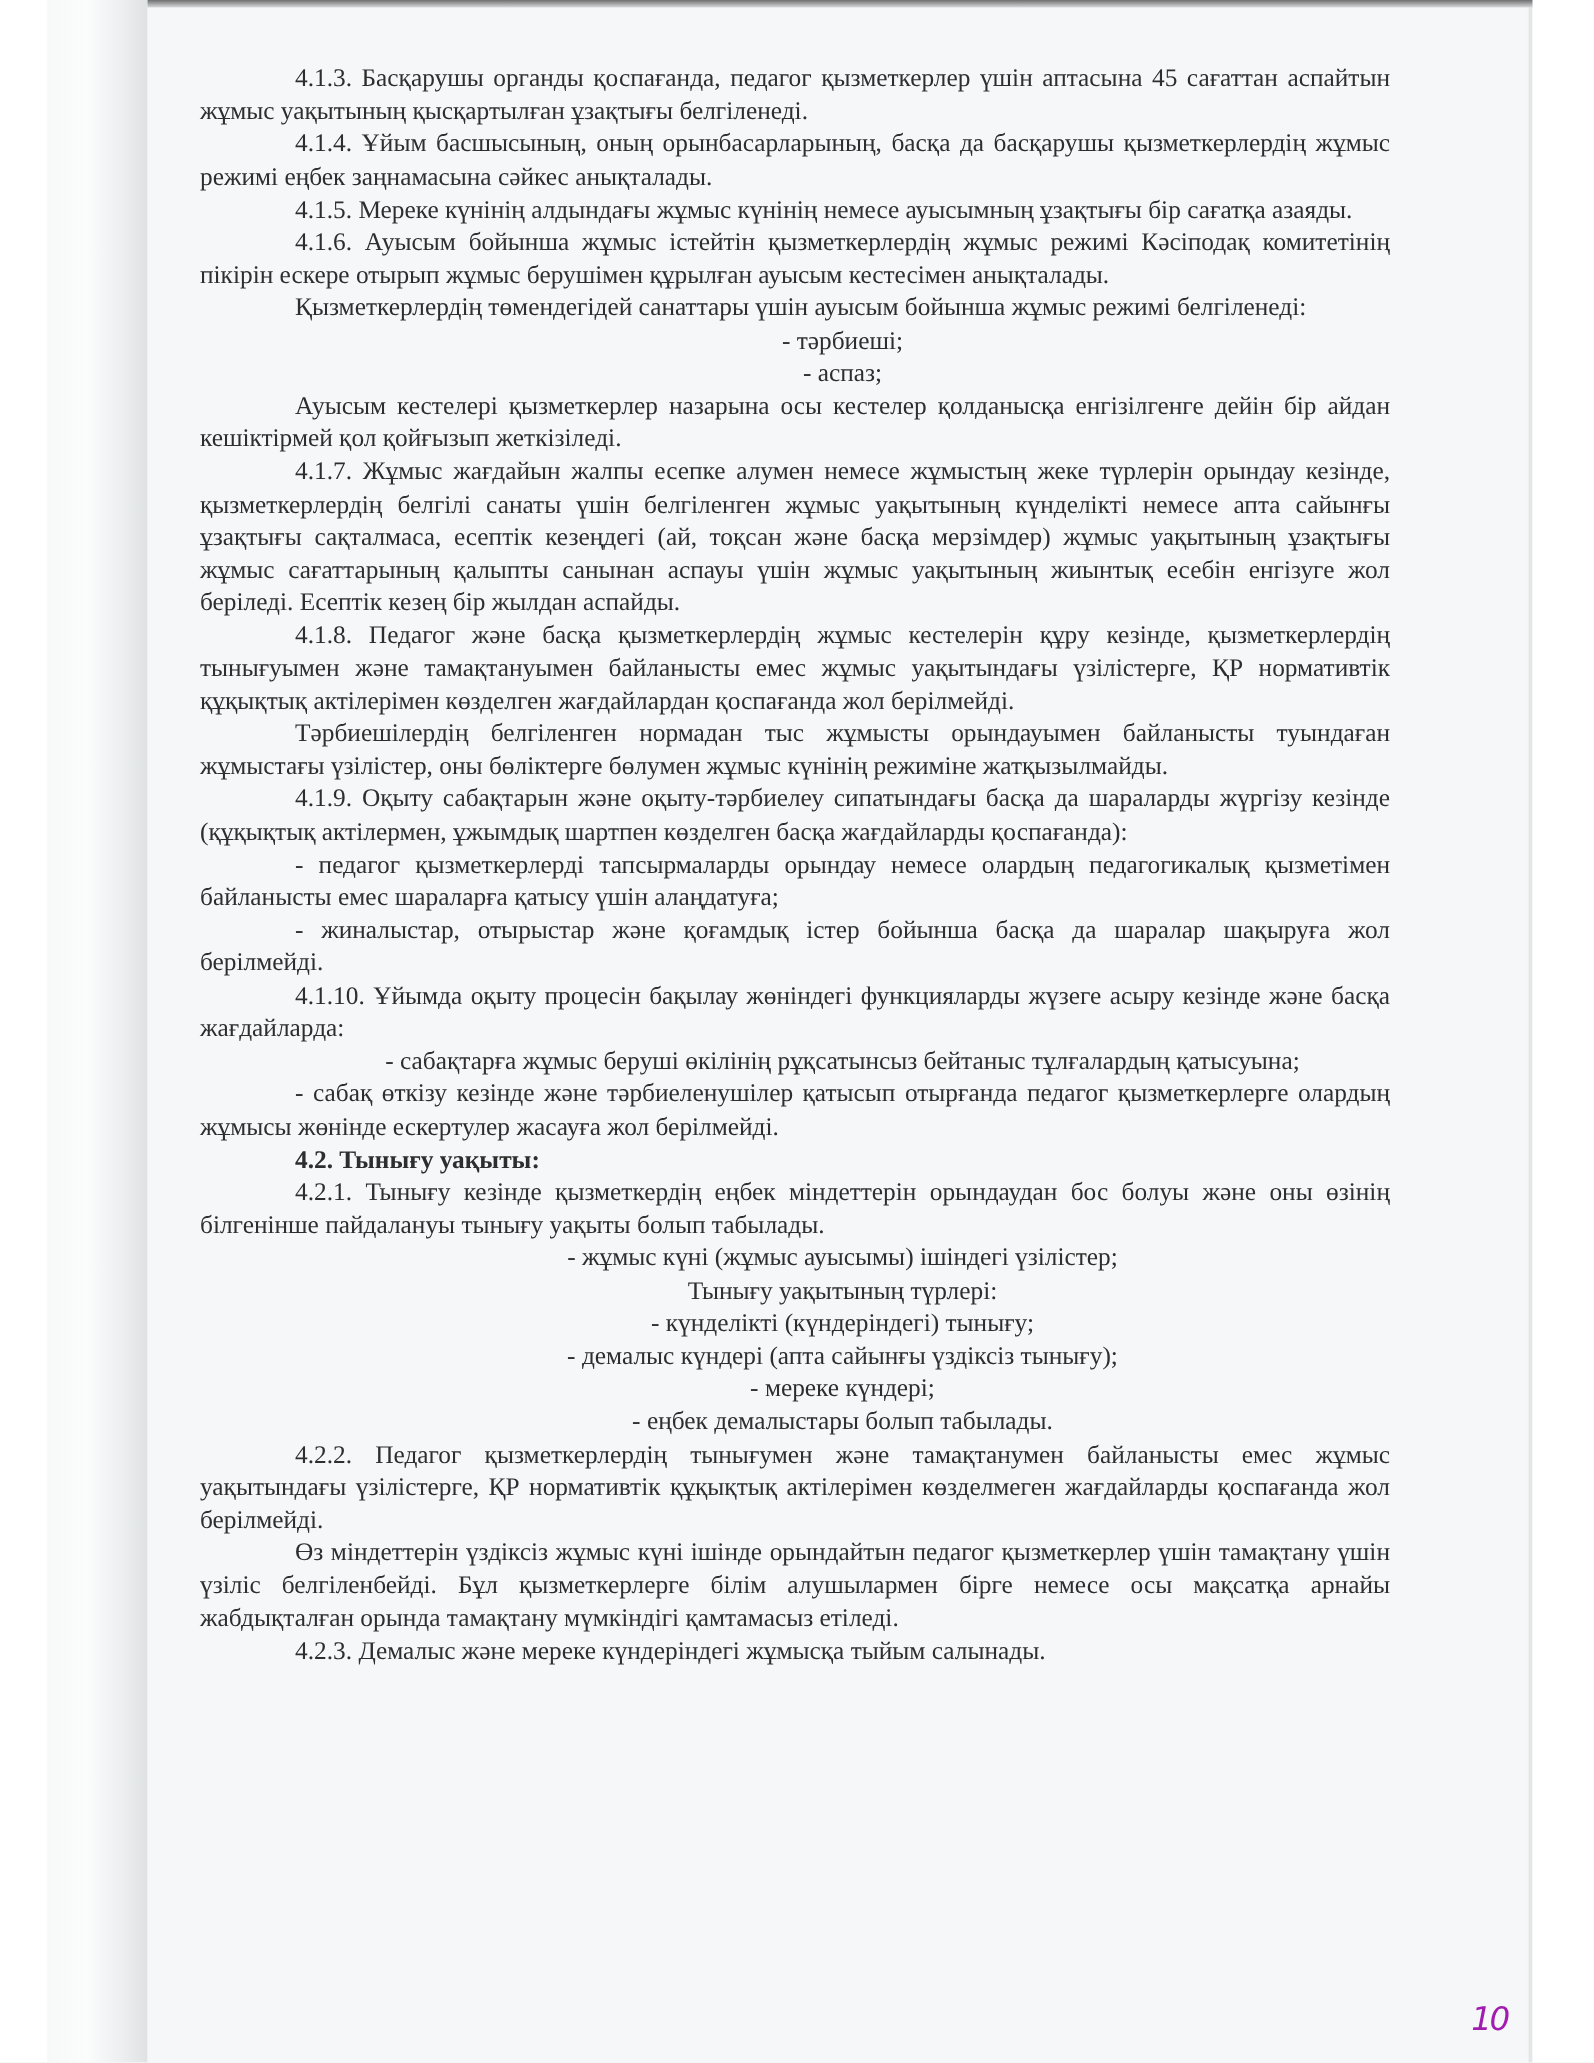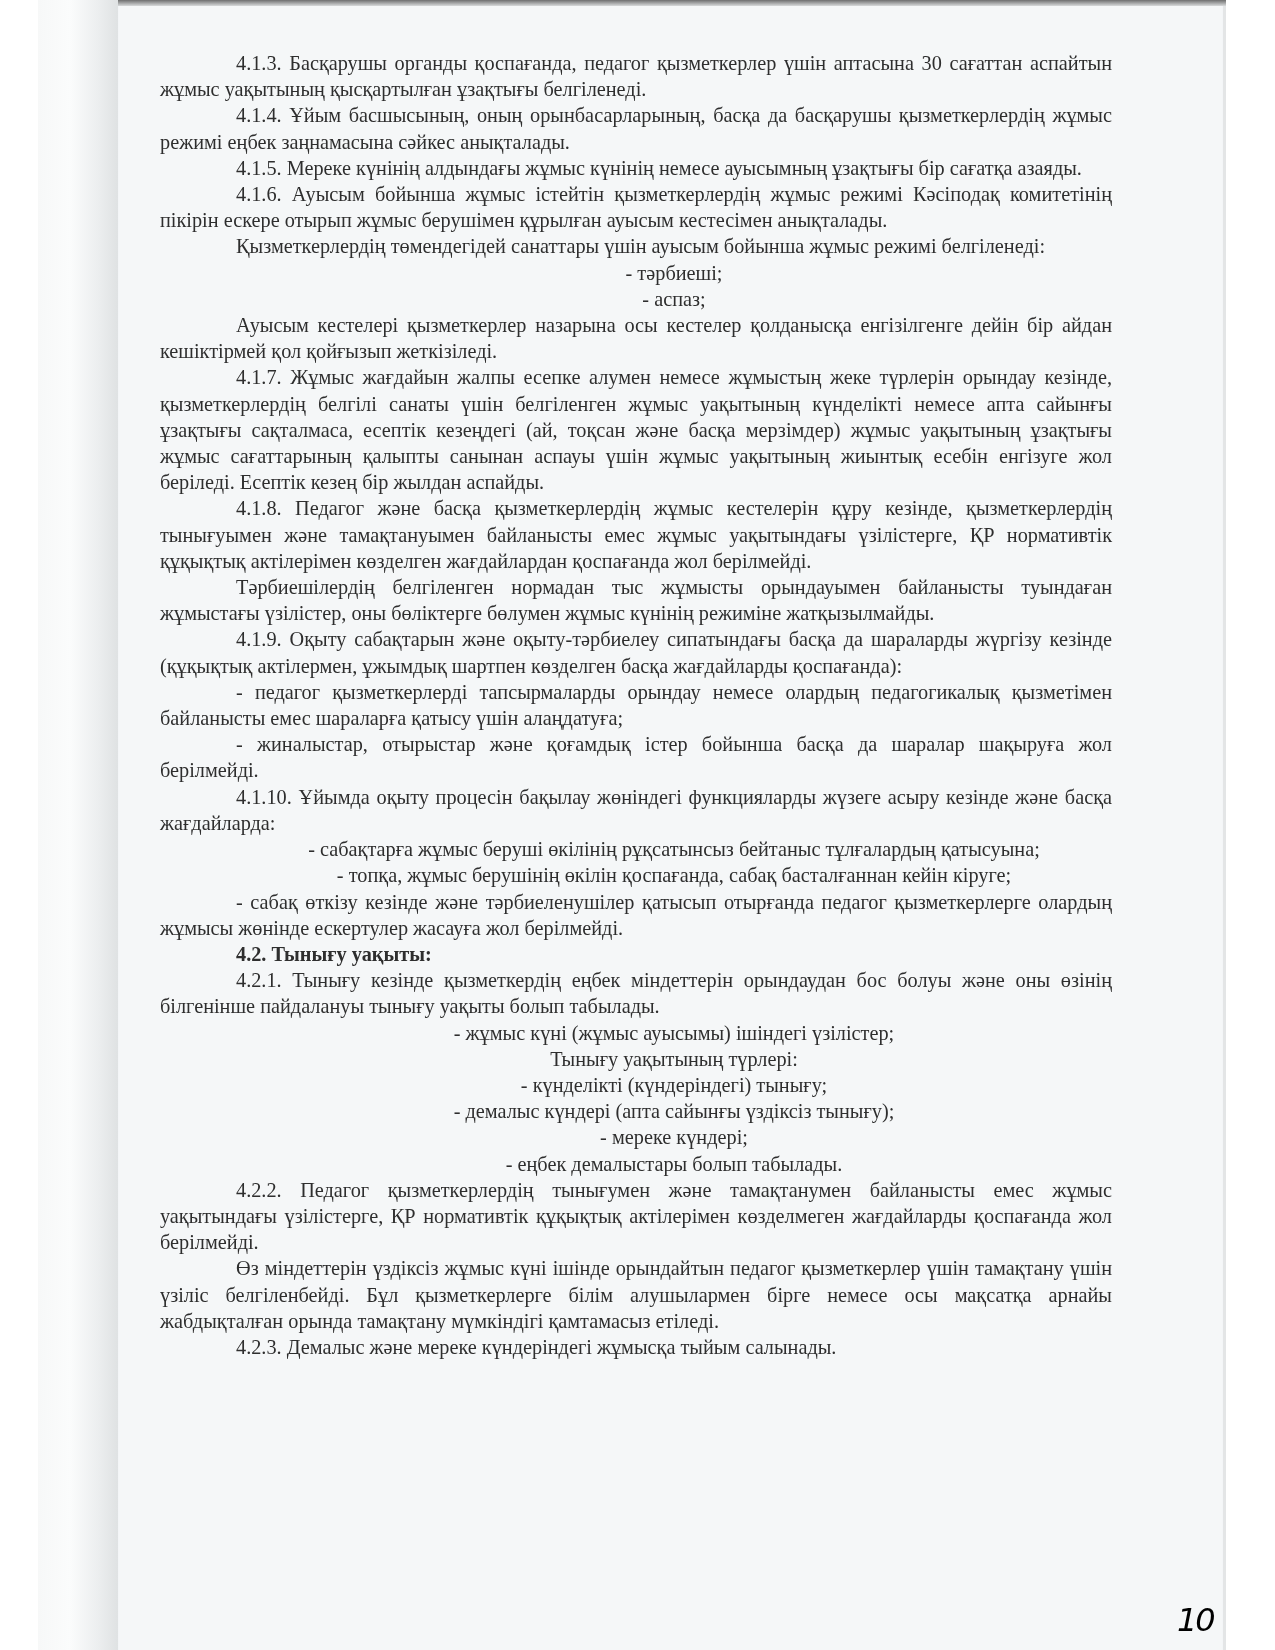--- a/index.html
+++ b/index.html
@@ -69,52 +69,51 @@
       margin: 0;
       text-indent: 76px;
       font-weight: bold;
     }
     .page-number {
       position: absolute;
       left: 1177px;
       top: 1601px;
       font-family: "DejaVu Sans", sans-serif;
       font-style: italic;
-      font-size: 32px;
-      color: #000000;
+      font-size: 26px;
+      color: #a21caf;
       letter-spacing: -2px;
     }
   </style>
 </head>
 <body>
 
 <div class="scan-left-edge"></div>
 <div class="binding-fold"></div>
 <div class="page"></div>
 <div class="top-strip"></div>
 <div class="right-margin"></div>
 
 <div class="text-block">
-  <p class="para">4.1.3. Басқарушы органды қоспағанда, педагог қызметкерлер үшін аптасына 30 сағаттан аспайтын жұмыс уақытының қысқартылған ұзақтығы белгіленеді.</p>
+  <p class="para">4.1.3. Басқарушы органды қоспағанда, педагог қызметкерлер үшін аптасына 45 сағаттан аспайтын жұмыс уақытының қысқартылған ұзақтығы белгіленеді.</p>
   <p class="para">4.1.4. Ұйым басшысының, оның орынбасарларының, басқа да басқарушы қызметкерлердің жұмыс режимі еңбек заңнамасына сәйкес анықталады.</p>
   <p class="para">4.1.5. Мереке күнінің алдындағы жұмыс күнінің немесе ауысымның ұзақтығы бір сағатқа азаяды.</p>
   <p class="para">4.1.6. Ауысым бойынша жұмыс істейтін қызметкерлердің жұмыс режимі Кәсіподақ комитетінің пікірін ескере отырып жұмыс берушімен құрылған ауысым кестесімен анықталады.</p>
   <p class="para">Қызметкерлердің төмендегідей санаттары үшін ауысым бойынша жұмыс режимі белгіленеді:</p>
   <p class="list-item">- тәрбиеші;</p>
   <p class="list-item">- аспаз;</p>
   <p class="para">Ауысым кестелері қызметкерлер назарына осы кестелер қолданысқа енгізілгенге дейін бір айдан кешіктірмей  қол қойғызып жеткізіледі.</p>
   <p class="para">4.1.7. Жұмыс жағдайын жалпы есепке алумен немесе жұмыстың жеке түрлерін орындау кезінде, қызметкерлердің белгілі санаты үшін белгіленген жұмыс уақытының күнделікті немесе апта сайынғы ұзақтығы сақталмаса, есептік кезеңдегі (ай, тоқсан және басқа мерзімдер) жұмыс уақытының ұзақтығы жұмыс сағаттарының қалыпты санынан аспауы үшін жұмыс уақытының жиынтық есебін енгізуге жол беріледі. Есептік кезең бір жылдан аспайды.</p>
   <p class="para">4.1.8. Педагог және басқа қызметкерлердің жұмыс кестелерін құру кезінде, қызметкерлердің тынығуымен және тамақтануымен байланысты емес жұмыс уақытындағы үзілістерге, ҚР нормативтік құқықтық актілерімен көзделген жағдайлардан қоспағанда жол берілмейді.</p>
   <p class="para">Тәрбиешілердің белгіленген нормадан тыс жұмысты орындауымен байланысты туындаған жұмыстағы үзілістер, оны бөліктерге бөлумен жұмыс күнінің режиміне жатқызылмайды.</p>
   <p class="para">4.1.9. Оқыту сабақтарын және оқыту-тәрбиелеу сипатындағы басқа да шараларды жүргізу кезінде (құқықтық актілермен, ұжымдық шартпен көзделген басқа жағдайларды қоспағанда):</p>
   <p class="para">- педагог қызметкерлерді тапсырмаларды орындау немесе олардың педагогикалық қызметімен байланысты емес шараларға қатысу үшін алаңдатуға;</p>
   <p class="para">- жиналыстар, отырыстар және қоғамдық істер бойынша басқа да шаралар шақыруға жол берілмейді.</p>
   <p class="para">4.1.10. Ұйымда оқыту процесін бақылау жөніндегі функцияларды жүзеге асыру кезінде және басқа жағдайларда:</p>
   <p class="list-item">- сабақтарға жұмыс беруші өкілінің рұқсатынсыз бейтаныс тұлғалардың қатысуына;</p>
-  <p class="list-item">- топқа, жұмыс берушінің өкілін қоспағанда, сабақ басталғаннан кейін кіруге;</p>
   <p class="para">- сабақ өткізу кезінде және тәрбиеленушілер қатысып отырғанда педагог қызметкерлерге олардың жұмысы жөнінде ескертулер жасауға жол берілмейді.</p>
   <p class="heading">4.2. Тынығу уақыты:</p>
   <p class="para">4.2.1. Тынығу кезінде қызметкердің еңбек міндеттерін орындаудан бос болуы және оны өзінің білгенінше пайдалануы тынығу уақыты болып табылады.</p>
   <p class="list-item">- жұмыс күні (жұмыс ауысымы) ішіндегі үзілістер;</p>
   <p class="list-item">Тынығу уақытының түрлері:</p>
   <p class="list-item">- күнделікті (күндеріндегі) тынығу;</p>
   <p class="list-item">- демалыс күндері (апта сайынғы үздіксіз тынығу);</p>
   <p class="list-item">- мереке күндері;</p>
   <p class="list-item">- еңбек демалыстары болып табылады.</p>
   <p class="para">4.2.2. Педагог қызметкерлердің тынығумен және тамақтанумен байланысты емес жұмыс уақытындағы үзілістерге, ҚР нормативтік құқықтық актілерімен көзделмеген жағдайларды қоспағанда жол берілмейді.</p>

